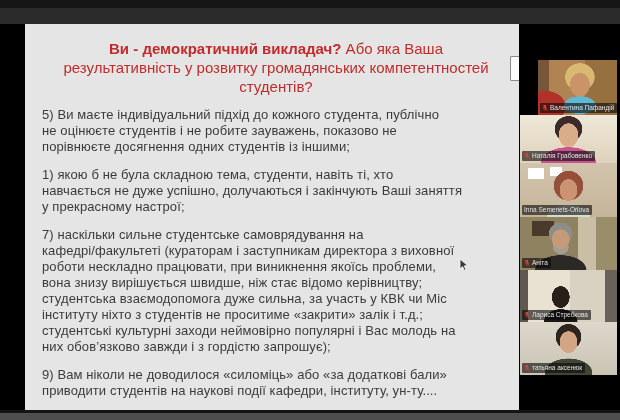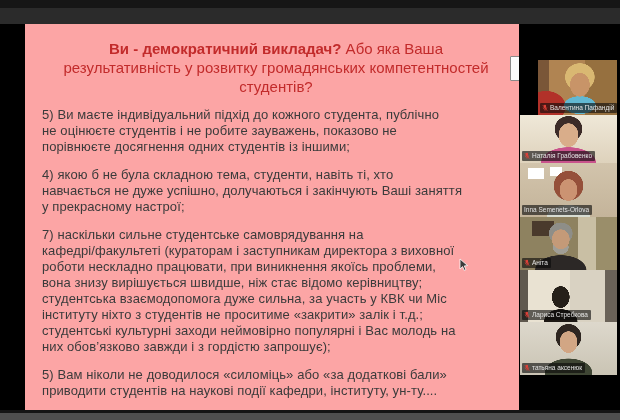--- a/index.html
+++ b/index.html
@@ -4,21 +4,21 @@
 <style>
   html,body{margin:0;padding:0;background:#000;}
   .screen{position:relative;width:620px;height:420px;background:#000;overflow:hidden;
           font-family:"Liberation Sans",sans-serif;}
   
   .edge-top{position:absolute;left:0;top:0;width:620px;height:8px;background:#161616;}
   .toolbar{position:absolute;left:0;top:8px;width:620px;height:16px;background:#2b2b2b;}
   .edge-bottom{position:absolute;left:0;top:410px;width:620px;height:10px;
                background:linear-gradient(#141414 0 30%,#4e4e4e 30% 100%);}
   
-  .slide{position:absolute;left:25px;top:24px;width:494px;height:386px;background:#fca5a5;
+  .slide{position:absolute;left:25px;top:24px;width:494px;height:386px;background:#e5e5e5;
          box-sizing:border-box;padding:15px 10px 0 17px;}
   .slide-title{width:468px;text-align:center;font-size:15px;line-height:19px;
                color:#c22b2b;white-space:pre-line;margin:0 0 11px 0;}
   .slide-title .tb{font-weight:bold;}
   .slide p{margin:0 0 12px 0;font-size:13px;line-height:16px;color:#3b3b3b;
            white-space:pre-line;letter-spacing:0.1px;}
   .scroll-thumb{position:absolute;left:485px;top:32px;width:9px;height:23px;background:#fcfcfc;
                 border:1px solid #8a8a8a;border-radius:1px;}
   .cursor{position:absolute;left:434px;top:234px;}
   
@@ -77,32 +77,32 @@
   <div class="edge-top"></div>
   <div class="toolbar"></div>
 
   <div class="slide">
     <div class="slide-title"><span class="tb">Ви - демократичний викладач?</span><span> Або яка Ваша
 результативність у розвитку громадянських компетентностей
 студентів?</span></div>
     <p>5) Ви маєте індивідуальний підхід до кожного студента, публічно
 не оцінюєте студентів і не робите зауважень, показово не
 порівнюєте досягнення одних студентів із іншими;</p>
-    <p>4) якою б не була складною тема, студенти, навіть ті, хто
+    <p>1) якою б не була складною тема, студенти, навіть ті, хто
 навчається не дуже успішно, долучаються і закінчують Ваші заняття
 у прекрасному настрої;</p>
     <p>7) наскільки сильне студентське самоврядування на
 кафедрі/факультеті (кураторам і заступникам директора з виховної
 роботи нескладно працювати, при виникнення якоїсь проблеми,
 вона знизу вирішується швидше, ніж стає відомо керівництву;
 студентська взаємодопомога дуже сильна, за участь у КВК чи Міс
 інституту ніхто з студентів не проситиме «закрити» залік і т.д.;
 студентські культурні заходи неймовірно популярні і Вас молодь на
 них обов’язково завжди і з гордістю запрошує);</p>
-    <p>5) Вам ніколи не доводилося «силоміць» або «за додаткові бали»
+    <p>9) Вам ніколи не доводилося «силоміць» або «за додаткові бали»
 приводити студентів на наукові події кафедри, інституту, ун-ту....</p>
 
     <div class="scroll-thumb"></div>
 
     <span class="cursor">
       <svg width="10" height="14" viewBox="0 0 10 14">
         <path d="M1 1 L1 11 L3.6 8.6 L5.2 12.4 L6.9 11.6 L5.3 7.9 L8.6 7.6 Z" fill="#3a3a3a" stroke="#ffffff" stroke-width="0.8"></path>
       </svg>
     </span>
   </div>

